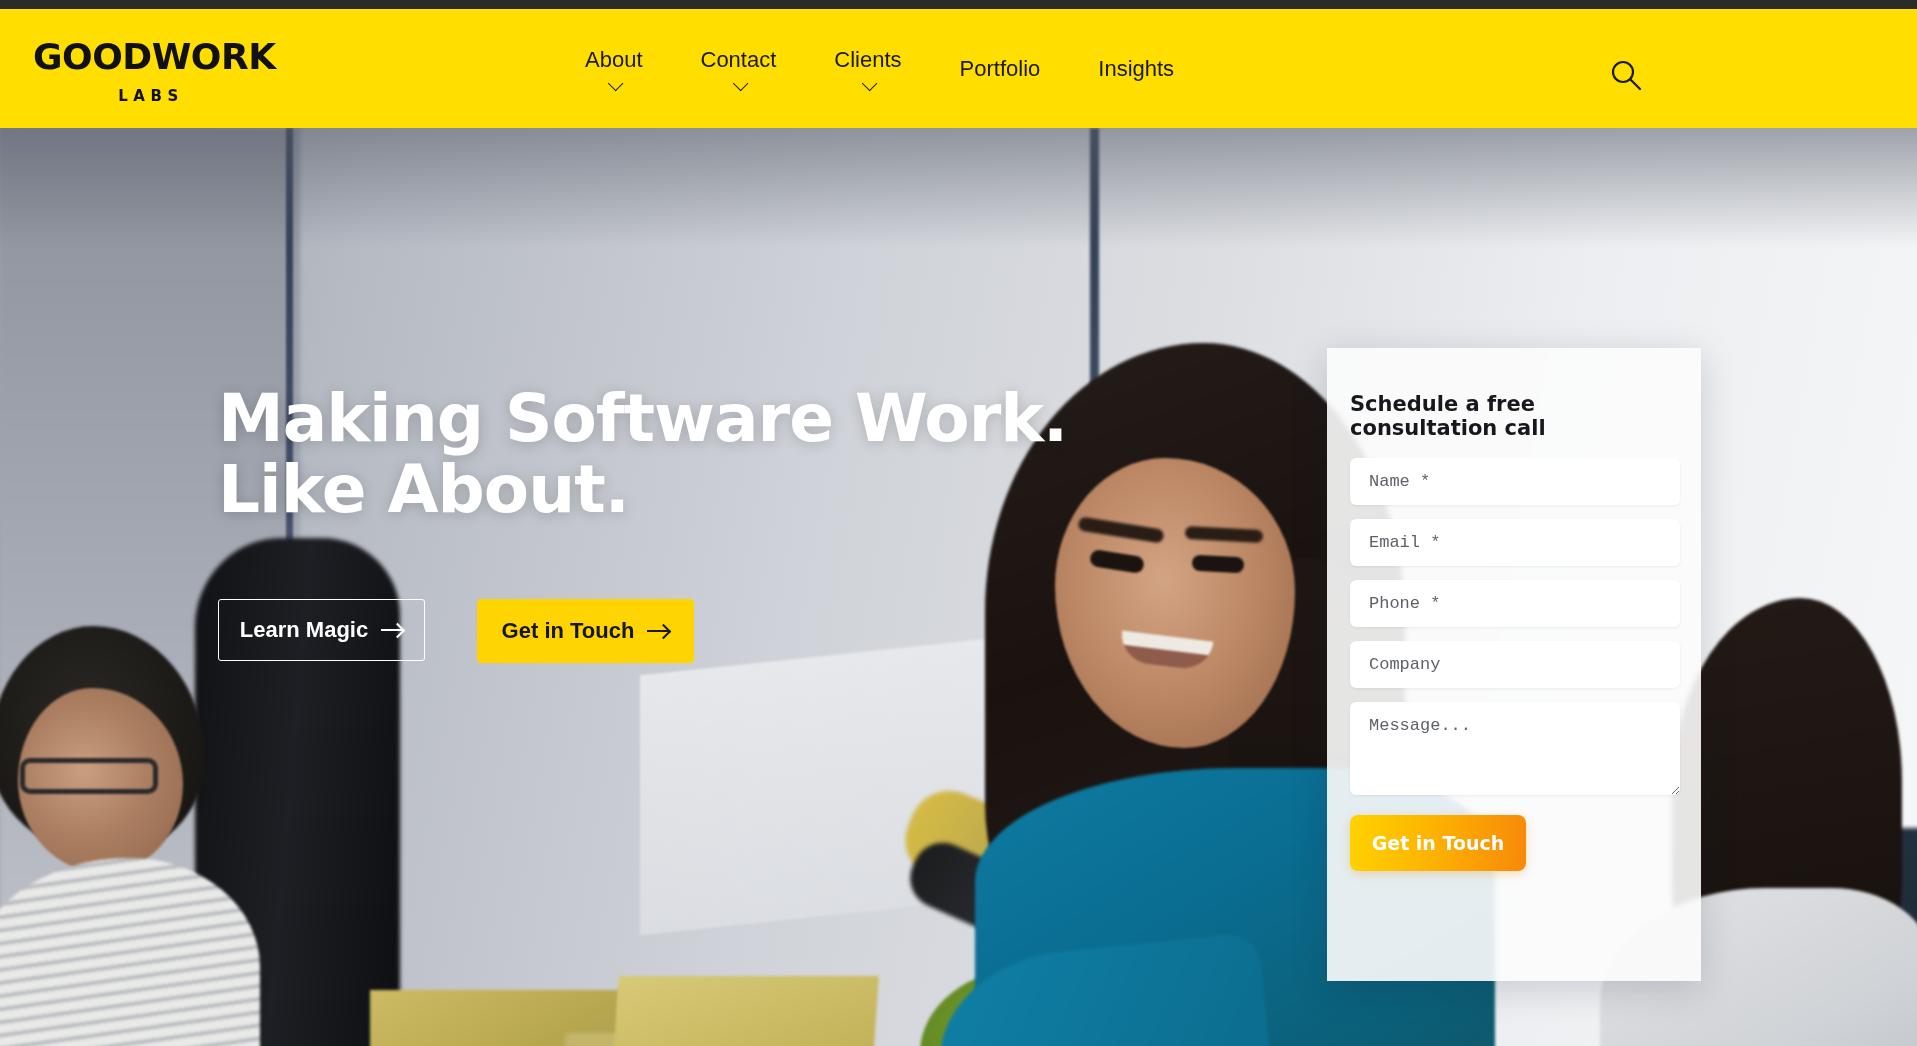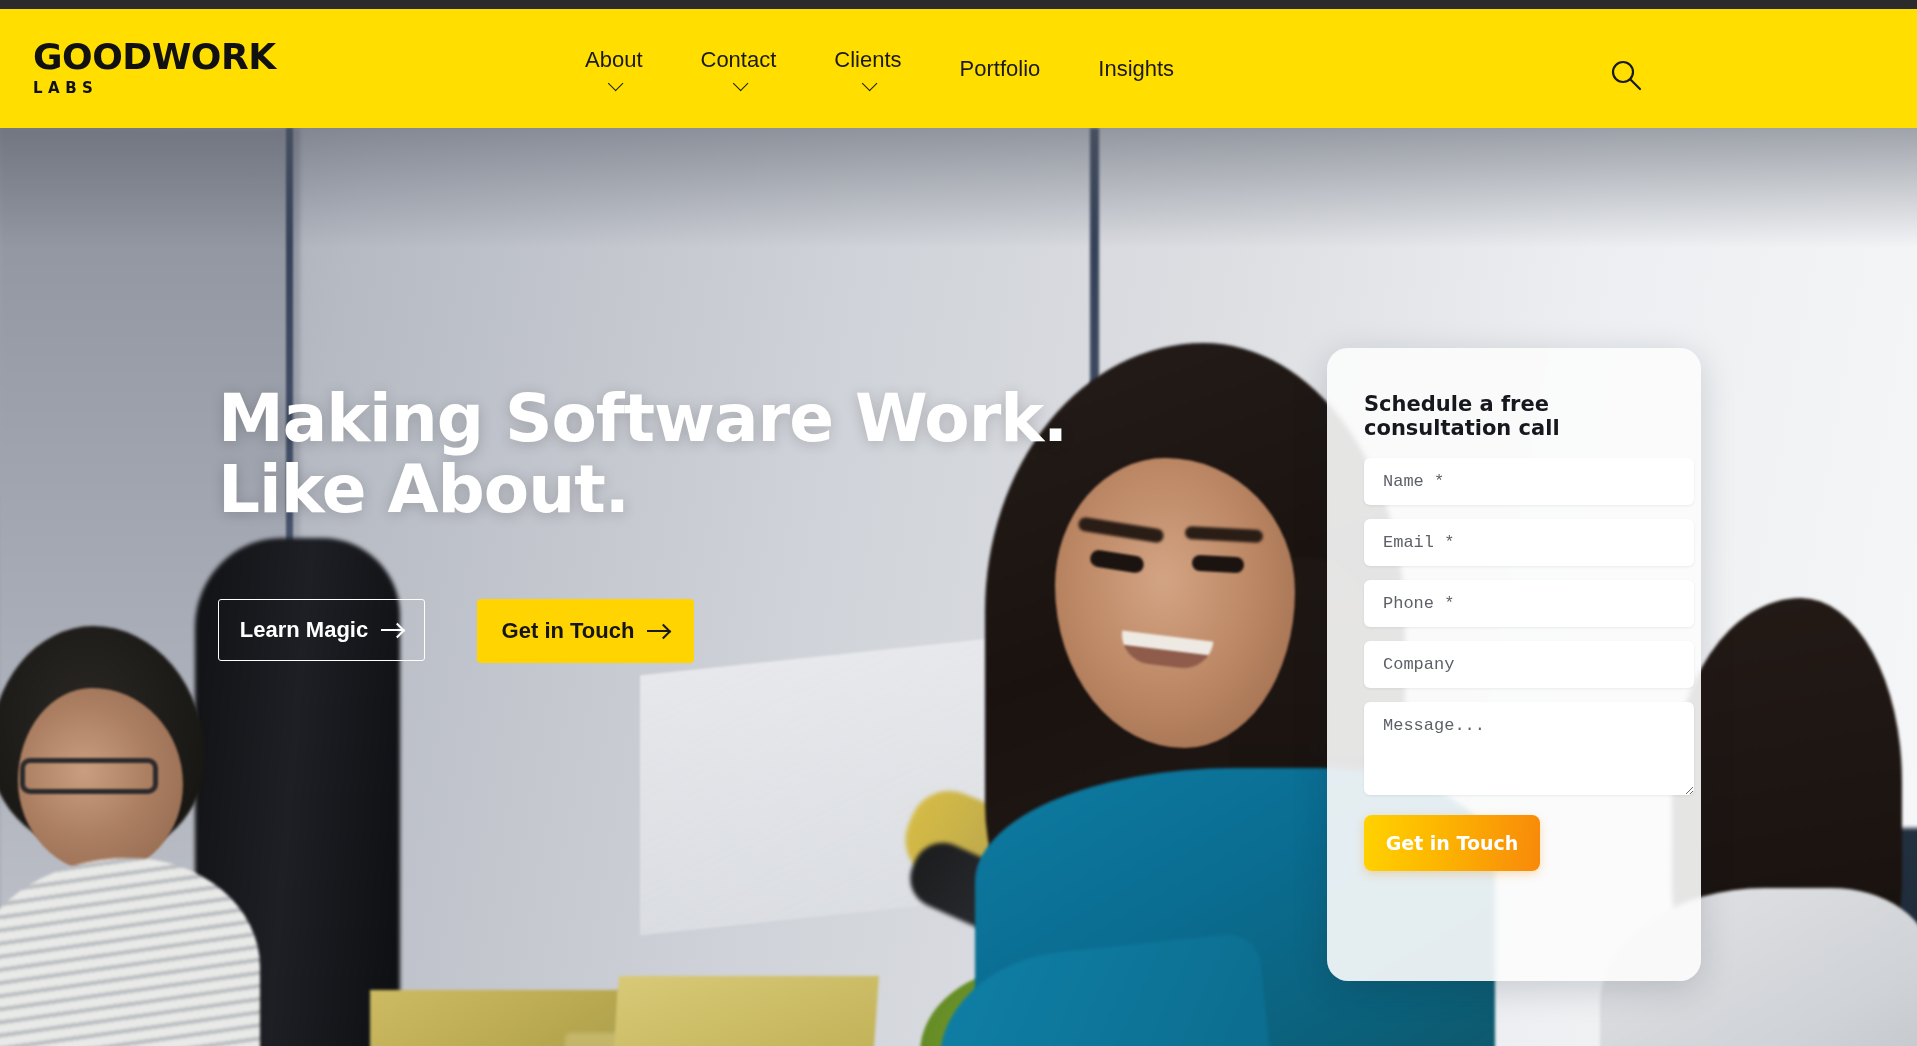--- a/index.html
+++ b/index.html
@@ -32,21 +32,21 @@
   }
   .logo-main {
     font-family: "DejaVu Sans", sans-serif;
     font-size: 36px; font-weight: 700; letter-spacing: -0.5px;
     color: #111; display: block;
   }
   .logo-sub {
     font-family: "DejaVu Sans", sans-serif;
     font-size: 15px; font-weight: 700; letter-spacing: 5.5px;
     color: #111; display: block;
-    text-align: left; margin-top: 6px; padding-right: 4px;
+    text-align: center; margin-top: 14px; padding-right: 4px;
   }
 
   .nav {
     position: absolute; left: 556px; top: 0; height: 119px;
     display: flex; align-items: center; gap: 0;
   }
   .nav-item {
     display: flex; align-items: center; gap: 7px;
     font-size: 22px; color: #1a1a1a;
     padding: 0 29px; cursor: pointer;
@@ -338,23 +338,23 @@
     background: #FFD400; border-radius: 4px;
     display: flex; align-items: center; justify-content: center; gap: 13px;
     color: #151515; font-size: 22px; font-weight: 600; cursor: pointer;
   }
 
   
   .form-card {
     position: absolute; left: 1327px; top: 220px;
     width: 374px; height: 633px;
     background: rgba(252,252,252,.90);
-    border-radius: 21px;
+    border-radius: 0;
     box-shadow: 0 8px 34px rgba(20,25,40,.17);
-    padding: 26px 23px 0 37px;
+    padding: 26px 23px 0 23px;
     z-index: 6;
     backdrop-filter: blur(2px);
   }
   .form-title {
     font-size: 21px; font-weight: 700; color: #16181d;
     margin: 18px 0 18px 0;
     font-family: "DejaVu Sans", sans-serif;
   }
   .fld {
     width: 330px; height: 47px;

